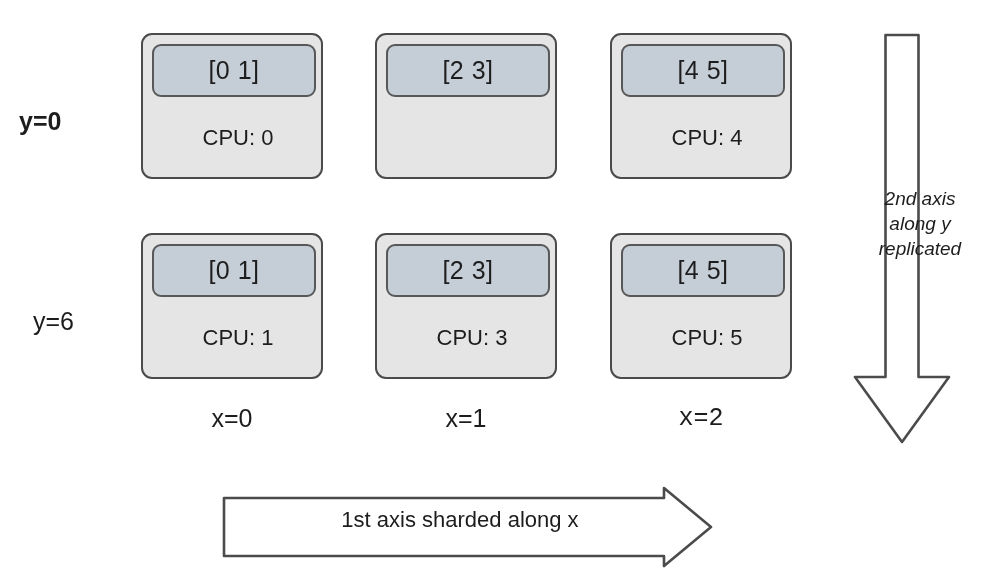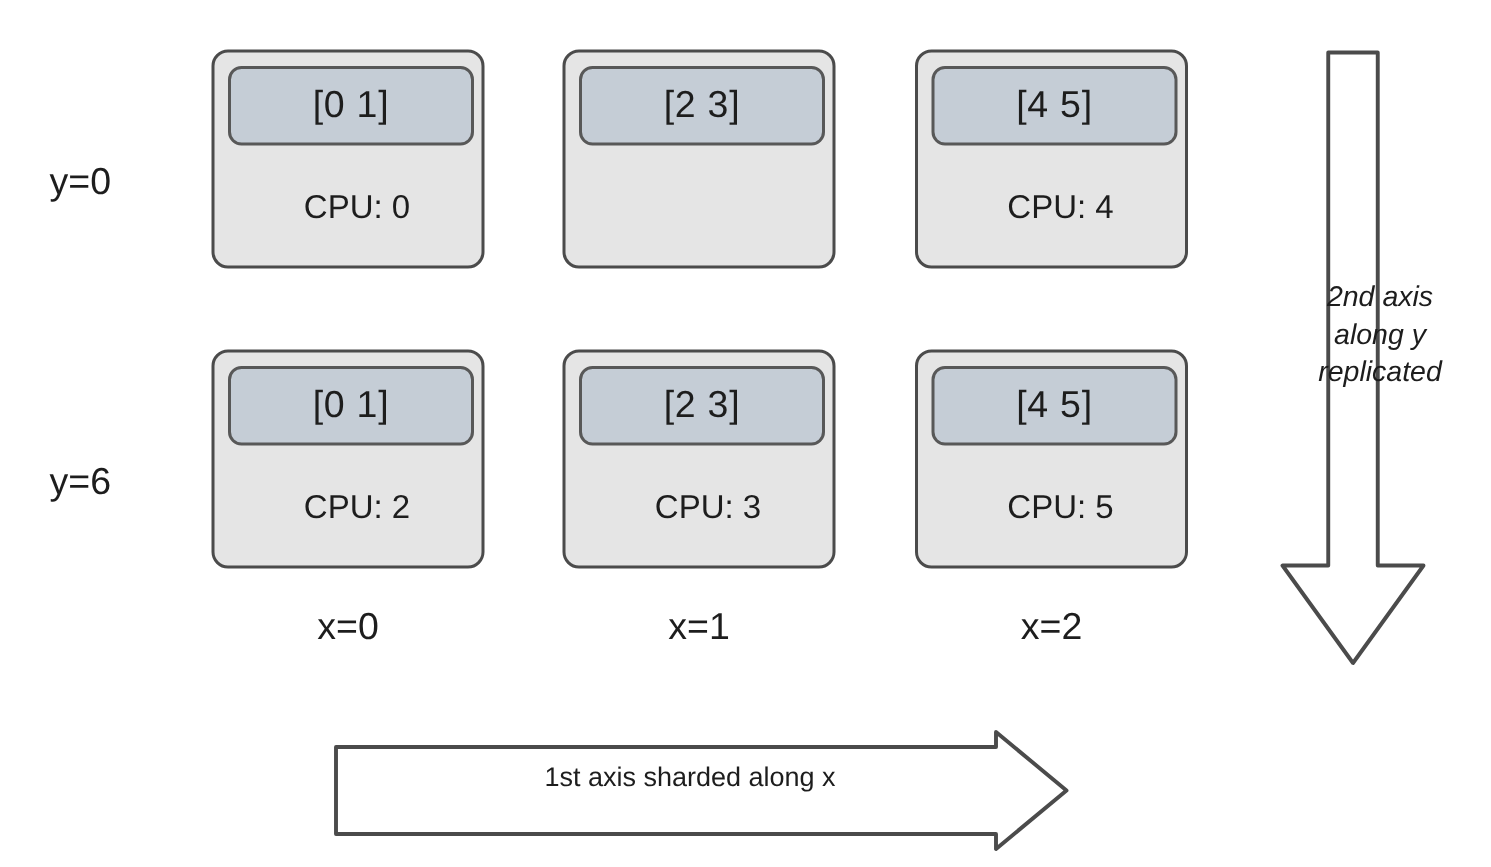--- a/index.html
+++ b/index.html
@@ -100,31 +100,31 @@
     width: 150px;
     text-align: center;
     font-size: 19px;
     line-height: 25px;
     color: #1d1d1d;
   }
   .h-arrow-caption {
     position: absolute;
     width: 440px;
     text-align: center;
-    font-size: 18px;
+    font-size: 22px;
     line-height: 1;
     color: #1d1d1d;
   }
 </style>
 </head>
 <body>
 
 <div id="canvas">
 
-  <div class="row-label" style="left:33px; top:109px;">y=0</div>
+  <div class="row-label" style="left:19px; top:109px;font-weight:bold;">y=0</div>
   <div class="row-label" style="left:33px; top:309px;">y=6</div>
 
   <div class="device-cell" style="left:141px; top:33px;">
     <div class="shard-chip">
       <span>[0 1]</span>
     </div>
     <div class="cpu-label">CPU: 0</div>
   </div>
 
   <div class="device-cell" style="left:375px; top:33px;">
@@ -137,40 +137,40 @@
     <div class="shard-chip">
       <span>[4 5]</span>
     </div>
     <div class="cpu-label">CPU: 4</div>
   </div>
 
   <div class="device-cell" style="left:141px; top:233px;">
     <div class="shard-chip">
       <span>[0 1]</span>
     </div>
-    <div class="cpu-label">CPU: 2</div>
+    <div class="cpu-label">CPU: 1</div>
   </div>
 
   <div class="device-cell" style="left:375px; top:233px;">
     <div class="shard-chip">
       <span>[2 3]</span>
     </div>
     <div class="cpu-label">CPU: 3</div>
   </div>
 
   <div class="device-cell" style="left:610px; top:233px;">
     <div class="shard-chip">
       <span>[4 5]</span>
     </div>
     <div class="cpu-label">CPU: 5</div>
   </div>
 
   <div class="col-label" style="left:141px; top:406px;">x=0</div>
   <div class="col-label" style="left:375px; top:406px;">x=1</div>
-  <div class="col-label" style="left:610px; top:406px;">x=2</div>
+  <div class="col-label" style="left:610px; top:406px;font-family:Liberation Mono, monospace;">x=2</div>
 
   <div class="arrow-wrap" style="left:852px; top:33px;">
     <svg width="100" height="412" viewBox="0 0 100 412">
       <path class="arrow-shape" d="M 33.5 2
                L 66.5 2
                L 66.5 344
                L 97 344
                L 50 409
                L 3 344
                L 33.5 344

